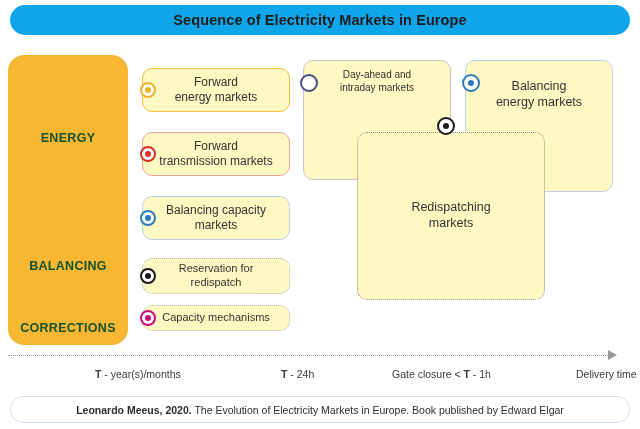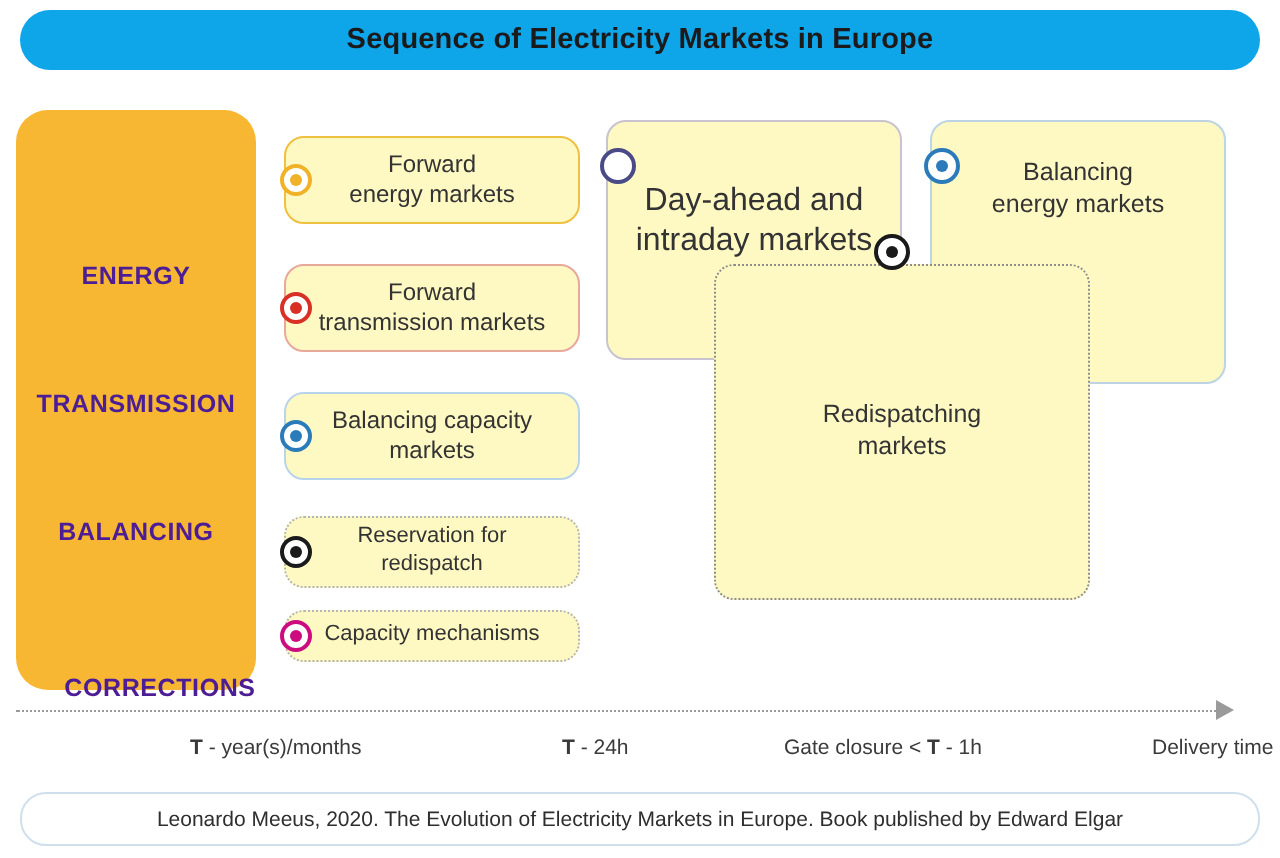--- a/index.html
+++ b/index.html
@@ -24,27 +24,27 @@
     white-space:nowrap;
   }
 
   
   .cat-panel{
     position:absolute;left:8px;top:55px;width:120px;height:290px;
     background:#f7b733;border-radius:16px;
   }
   .cat-item{
     position:absolute;left:0;width:120px;text-align:center;
-    color:#4c1d95;font-weight:bold;font-size:12.5px;letter-spacing:.3px;
+    color:#14532d;font-weight:bold;font-size:12.5px;letter-spacing:.3px;
     white-space:nowrap;
   }
   .cat-0{top:76px;}
   .cat-1{top:140px;}
   .cat-2{top:204px;}
-  .cat-3{top:282px;margin-left:12px;}
+  .cat-3{top:266px;}
 
   
   .box{
     position:absolute;box-sizing:border-box;border-radius:10px;
     display:flex;align-items:center;justify-content:center;
     text-align:center;line-height:1.25;background:#fef9c3;
   }
   .box .label{padding:0 6px;}
 
   
@@ -70,22 +70,22 @@
   }
   #box-capacity-mech{
     left:142px;top:305px;width:148px;height:26px;
     border:1.4px dotted #b5b5b5;font-size:11px;
     z-index:4;
   }
 
   
   #box-day-ahead{
     left:303px;top:60px;width:148px;height:120px;
-    border:1.2px solid #c8c3cf;font-size:16px;
-    align-items:flex-start;padding-top:30px;z-index:2;
+    border:1.2px solid #c8c3cf;font-size:10px;
+    align-items:flex-start;padding-top:8px;z-index:2;
   }
   #box-balancing-energy{
     left:465px;top:60px;width:148px;height:132px;
     border:1.2px solid #bcd4e3;font-size:12.5px;
     align-items:flex-start;padding-top:18px;z-index:2;
   }
   #box-redispatching{
     left:357px;top:132px;width:188px;height:168px;
     border:1.5px dotted #8d8d8d;font-size:12.5px;z-index:3;
   }
@@ -132,34 +132,33 @@
   #tl-2{left:392px;}
   #tl-3{left:576px;}
 
   
   .footer{
     position:absolute;left:10px;top:396px;width:620px;height:27px;
     box-sizing:border-box;border:1.2px solid #cfe0ec;border-radius:13px;
     display:flex;align-items:center;justify-content:center;
   }
   .footer-text{font-size:10.5px;color:#2e2e2e;white-space:nowrap;}
-  .footer-text b{font-weight:normal;}
+  .footer-text b{font-weight:bold;}
 </style>
 </head>
 <body>
 
 <div class="stage">
 
   <div class="header-bar" style="background: #0ea5e9;">
     <div class="header-title">Sequence of Electricity Markets in Europe</div>
   </div>
 
   <div class="cat-panel" style="background: rgb(247, 183, 51);">
     <div class="cat-item cat-0">ENERGY</div>
-    <div class="cat-item cat-1">TRANSMISSION</div>
     <div class="cat-item cat-2">BALANCING</div>
     <div class="cat-item cat-3">CORRECTIONS</div>
   </div>
 
   <div class="box" id="box-forward-energy" style="border-color: rgb(240, 192, 64); border-style: solid;">
     <div class="label">
       <span>Forward</span><br>
       <span>energy markets</span>
     </div>
   </div>

